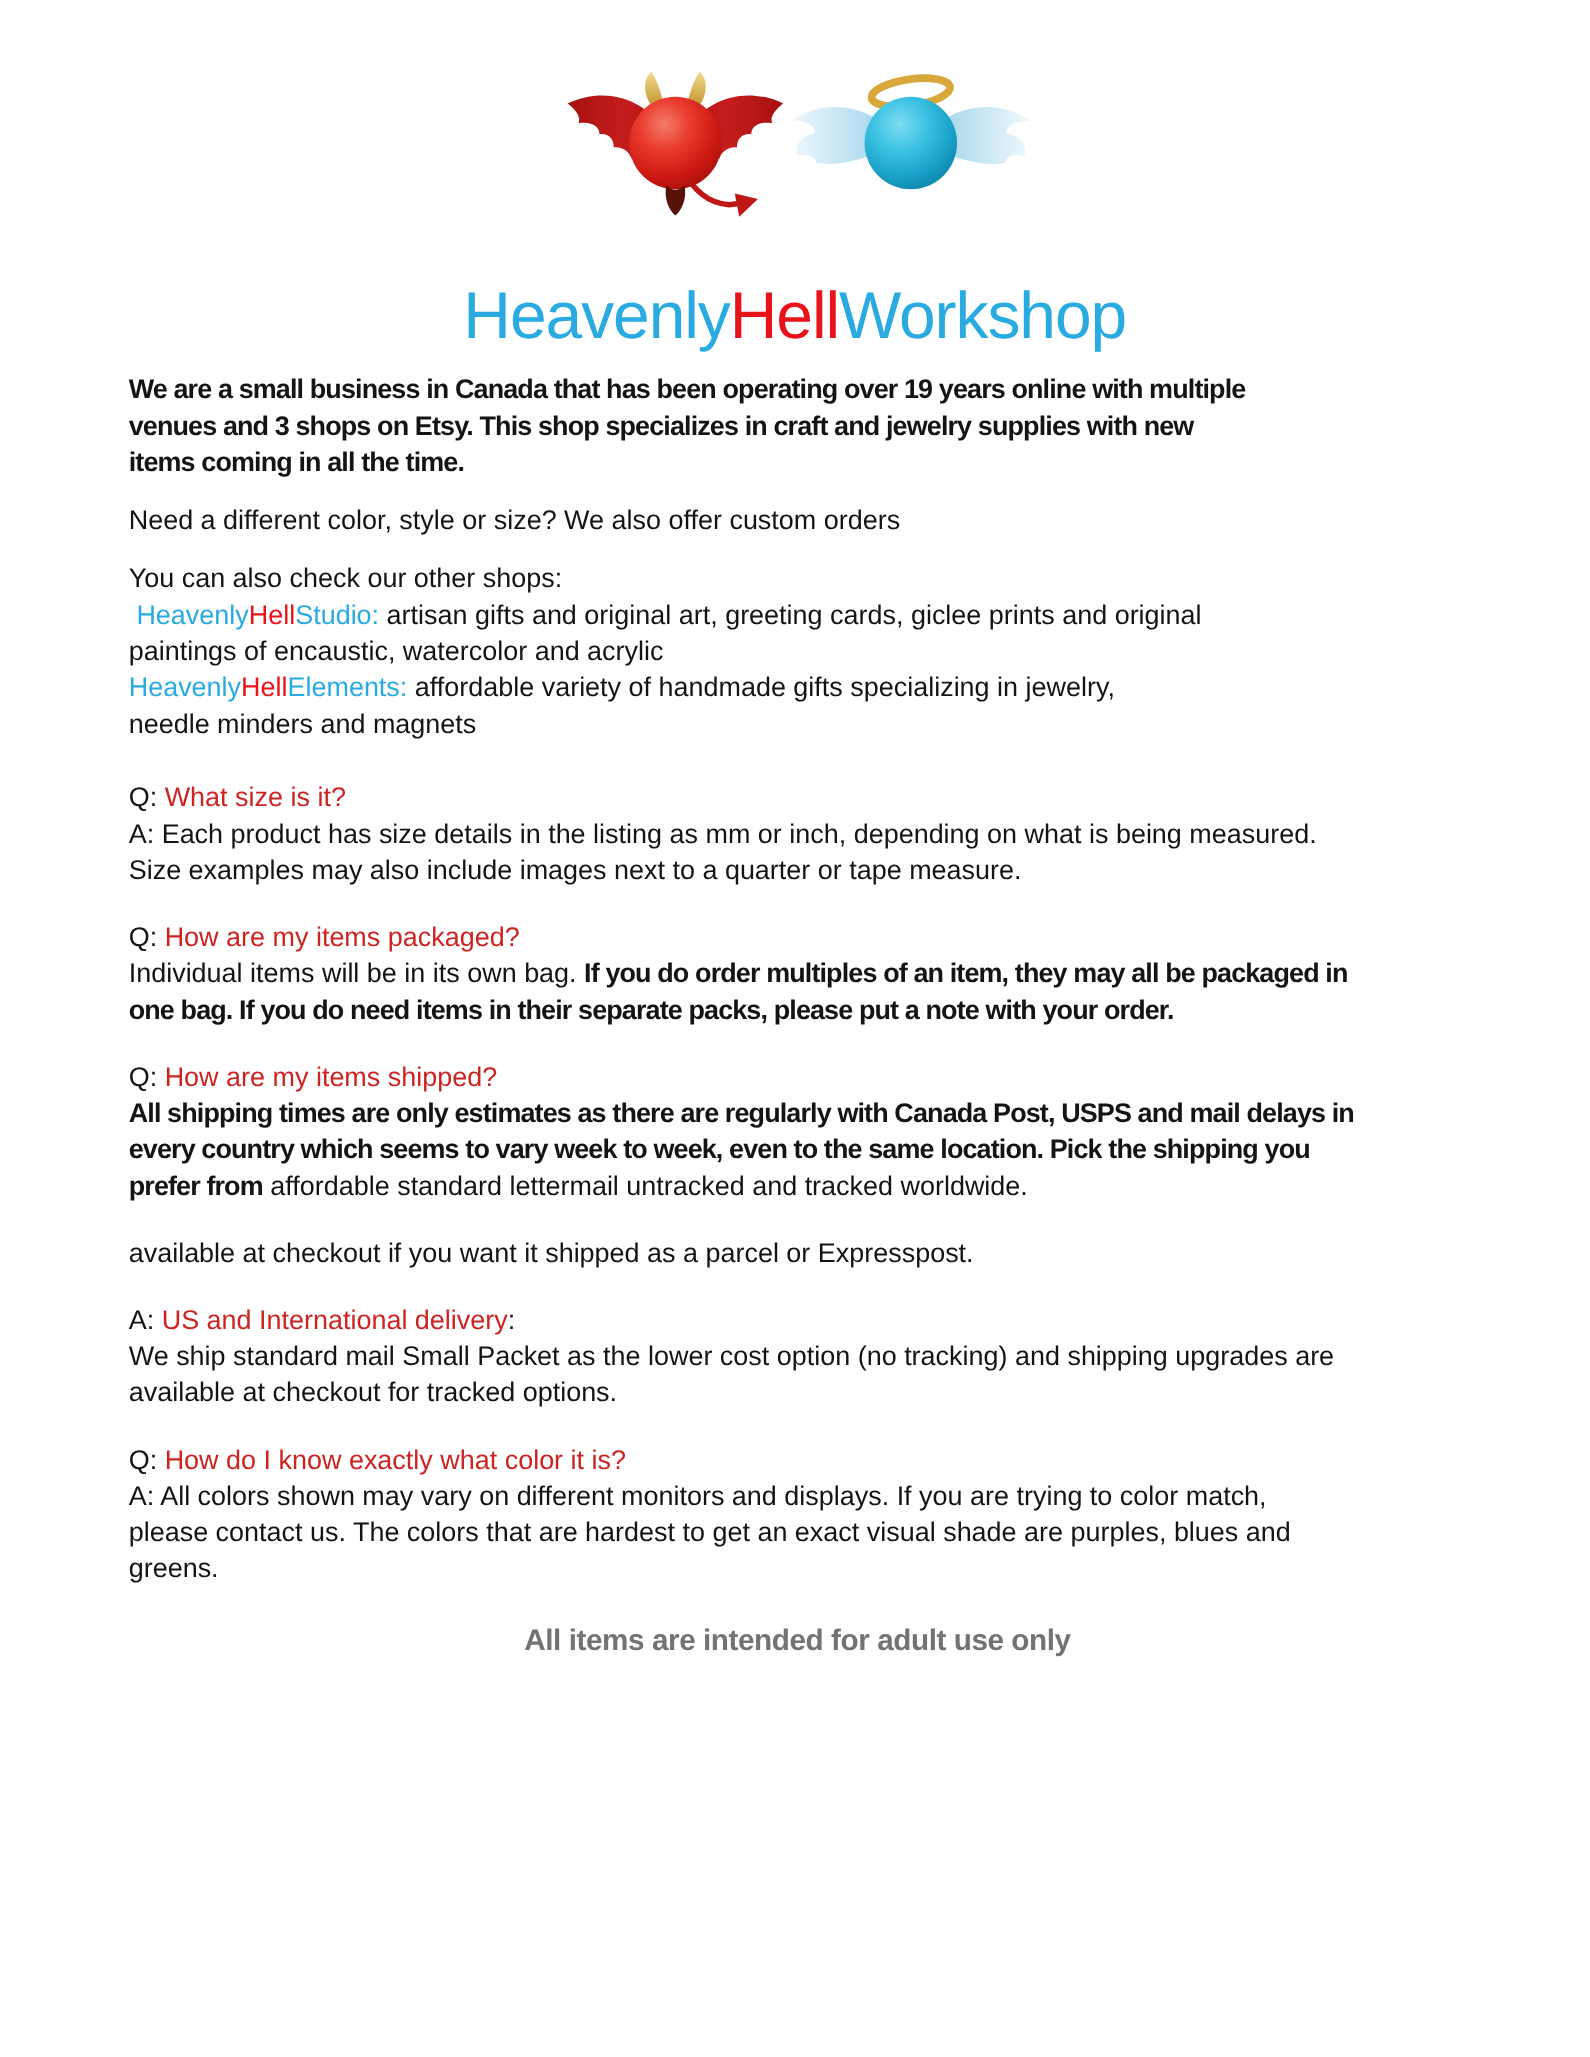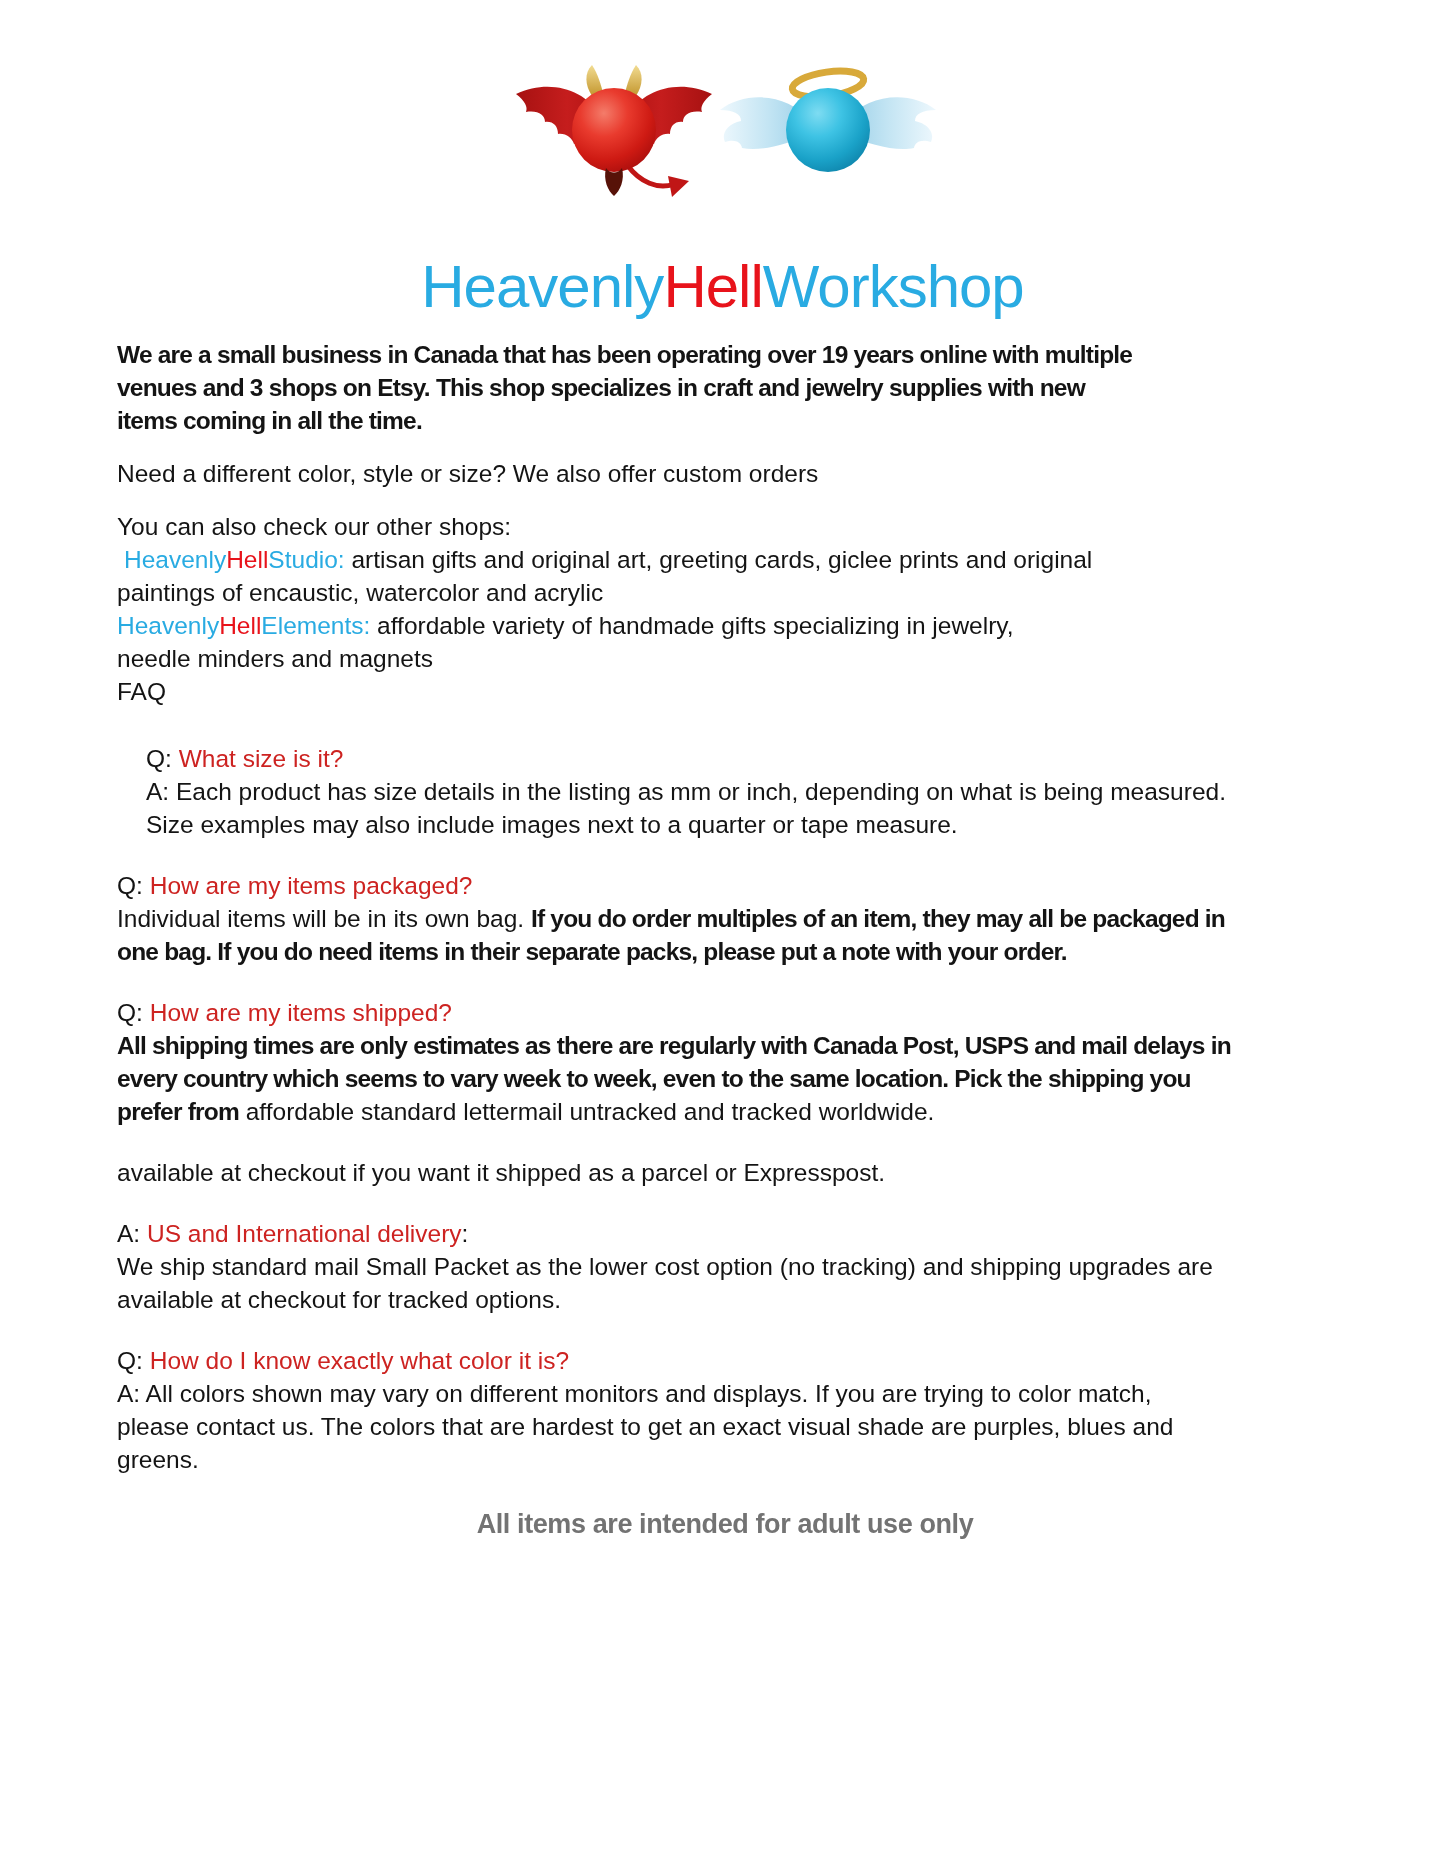--- a/index.html
+++ b/index.html
@@ -16,21 +16,21 @@
   .t-blue{color:#29abe2;}
   .t-red{color:#e8131b;}
   .content{
     position:absolute;top:338px;left:117px;width:1216px;
     font-size:24.5px;line-height:33px;
   }
   .line{white-space:nowrap;}
   .indent{padding-left:7px;}
   .gap{margin-bottom:20px;}
   .faq{margin-top:28px;}
-  .faq.first{margin-top:34px;margin-left:29px;}
+  .faq.first{margin-top:34px;}
   .b{font-weight:bold;letter-spacing:-0.8px;}
   .q-red{color:#cd2321;}
   .blue{color:#29abe2;}
   .red{color:#e8131b;}
   .notice{
     margin-top:32px;text-align:center;font-size:27px;font-weight:bold;
     letter-spacing:-0.4px;color:#737373;
   }
 </style>
 </head>
@@ -100,21 +100,20 @@
   <div class="gap">
     <div class="line">Need a different color, style or size? We also offer custom orders</div>
   </div>
 
   <div>
     <div class="line">You can also check our other shops:</div>
     <div class="line indent"><span><span class="blue">Heavenly</span><span class="red">Hell</span><span class="blue">Studio:</span></span> <span>artisan gifts and original art, greeting cards, giclee prints and original</span></div>
     <div class="line">paintings of encaustic, watercolor and acrylic</div>
     <div class="line"><span><span class="blue">Heavenly</span><span class="red">Hell</span><span class="blue">Elements:</span></span> <span>affordable variety of handmade gifts specializing in jewelry,</span></div>
     <div class="line">needle minders and magnets</div>
-    <div class="line">FAQ</div>
   </div>
 
   <div class="faq first">
     <div class="line"><span>Q:</span> <span class="q-red">What size is it?</span></div>
     <div class="line">A: Each product has size details in the listing as mm or inch, depending on what is being measured.</div>
     <div class="line">Size examples may also include images next to a quarter or tape measure.</div>
   </div>
 
   <div class="faq">
     <div class="line"><span>Q:</span> <span class="q-red">How are my items packaged?</span></div>

